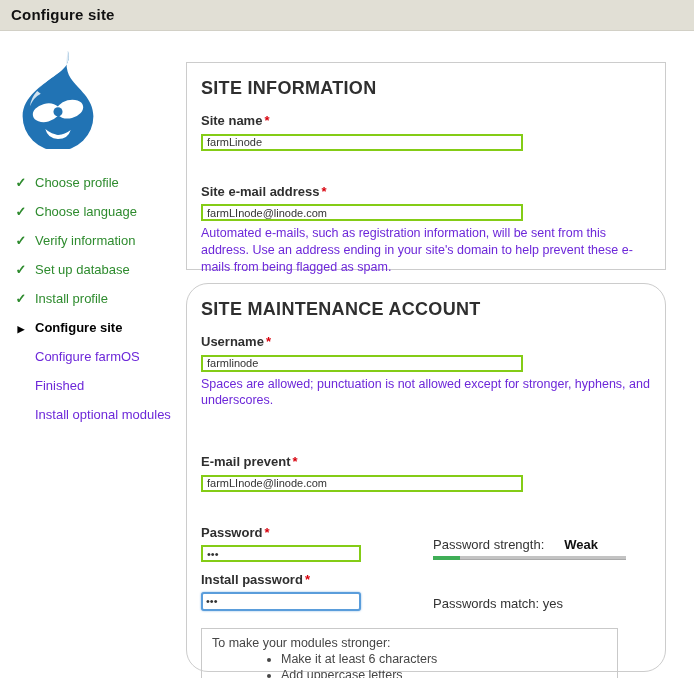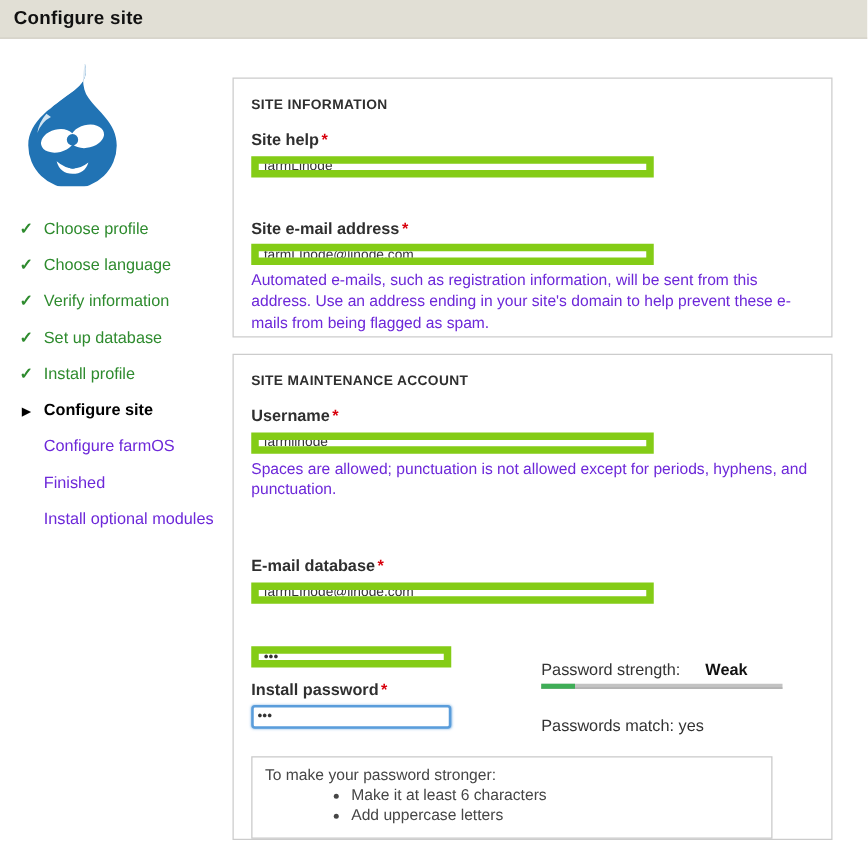--- a/index.html
+++ b/index.html
@@ -57,39 +57,39 @@
   .steps li.pending { color: #6d28d9; }
 
   
   .panel {
     border: 1px solid #ccc;
     background: #fff;
     padding: 13px 14px;
     margin-bottom: 13px;
   }
   .panel-legend {
-    font-size: 11px;
+    font-size: 18px;
     font-weight: bold;
     color: #2f2f2f;
     letter-spacing: .3px;
     margin: 2px 0 14px 0;
   }
   .form-item { margin-bottom: 21px; }
   .form-item label {
     display: block;
     font-size: 13px;
     font-weight: bold;
     color: #2f2f2f;
     margin-bottom: 4px;
   }
   .req { color: #d8000c; font-weight: bold; margin-left: 2px; }
   .text-input {
     width: 322px;
     height: 17px;
-    border: 6px solid #84cc16;
+    border: 2px solid #84cc16;
     background: #fff;
     font-family: "Liberation Sans", sans-serif;
     font-size: 11px;
     color: #333;
     padding: 1px 4px;
   }
   .pw-input { width: 160px; }
   .pw-input.focused {
     border: 2px solid #5a9ddb;
     border-radius: 3px;
@@ -117,21 +117,21 @@
     color: #333;
     margin-bottom: 4px;
   }
   .strength-head .level { font-weight: bold; color: #111; margin-left: 20px; }
   .strength-track {
     width: 193px; height: 4px;
     background: #c3c3c3;
     border-bottom: 1px solid #aaa;
   }
   .strength-fill { height: 4px; background: #3fae57; }
-  .match-line { font-size: 13px; color: #333; padding-top: 22px; }
+  .match-line { font-size: 13px; color: #333; padding-top: 36px; }
 
   
   .tips-box {
     border: 1px solid #c9c9c9;
     width: 417px;
     padding: 7px 10px 9px 10px;
     margin-top: 3px;
     margin-bottom: 22px;
     font-size: 12.5px;
     color: #464646;
@@ -172,55 +172,56 @@
       <li class="pending"><span class="marker"></span><span>Install optional modules</span></li>
     </ul>
   </div>
 
   <div class="main">
 
     <div class="panel" style="height:208px;">
       <div class="panel-legend">SITE INFORMATION</div>
 
       <div class="form-item">
-        <label><span>Site help</span><span class="req">*</span></label>
+        <label><span>Site name</span><span class="req">*</span></label>
         <input class="text-input" type="text" value="farmLinode" style="">
       </div>
 
       <div class="spacer-lg"></div>
 
       <div class="form-item">
         <label><span>Site e-mail address</span><span class="req">*</span></label>
         <input class="text-input" type="text" value="farmLInode@linode.com" style="">
         <div class="description">Automated e-mails, such as registration information, will be sent from this address. Use an address ending in your site's domain to help prevent these e-mails from being flagged as spam.</div>
       </div>
     </div>
 
-    <div class="panel" style="height:389px;">
+    <div class="panel" style="height:389px;border-radius:22px;">
       <div class="panel-legend">SITE MAINTENANCE ACCOUNT</div>
 
       <div class="form-item">
         <label><span>Username</span><span class="req">*</span></label>
         <input class="text-input" type="text" value="farmlinode" style="">
-        <div class="description">Spaces are allowed; punctuation is not allowed except for periods, hyphens, and punctuation.</div>
+        <div class="description">Spaces are allowed; punctuation is not allowed except for stronger, hyphens, and underscores.</div>
       </div>
 
       <div class="spacer-lg"></div>
         <div class="spacer-lg"></div>
 
       <div class="form-item">
-        <label><span>E-mail database</span><span class="req">*</span></label>
+        <label><span>E-mail prevent</span><span class="req">*</span></label>
         <input class="text-input" type="text" value="farmLInode@linode.com" style="">
       </div>
 
       <div class="spacer-lg"></div>
 
       <div class="pw-row">
         <div class="pw-left">
           <div class="form-item" style="margin-bottom:10px;">
+            <label><span>Password</span><span class="req">*</span></label>
             <input class="text-input pw-input" type="text" value="•••" style="">
           </div>
           <div class="form-item" style="margin-bottom:0;">
             <label><span>Install password</span><span class="req">*</span></label>
             <input class="text-input pw-input focused" type="text" value="•••" style="">
           </div>
         </div>
         <div class="pw-right">
           <div class="strength-head">
             <span>Password strength:</span>
@@ -229,21 +230,21 @@
           <div class="strength-track">
             <div class="strength-fill" style="width: 14%; background: rgb(63, 174, 87);"></div>
           </div>
           <div class="match-line">Passwords match: yes</div>
         </div>
       </div>
 
       <div style="height:14px;"></div>
 
       <div class="tips-box">
-        <div>To make your password stronger:</div>
+        <div>To make your modules stronger:</div>
         <ul>
           <li>Make it at least 6 characters</li>
           <li>Add uppercase letters</li>
 
         </ul>
       </div>
     </div>
 
   </div>
 </div>

